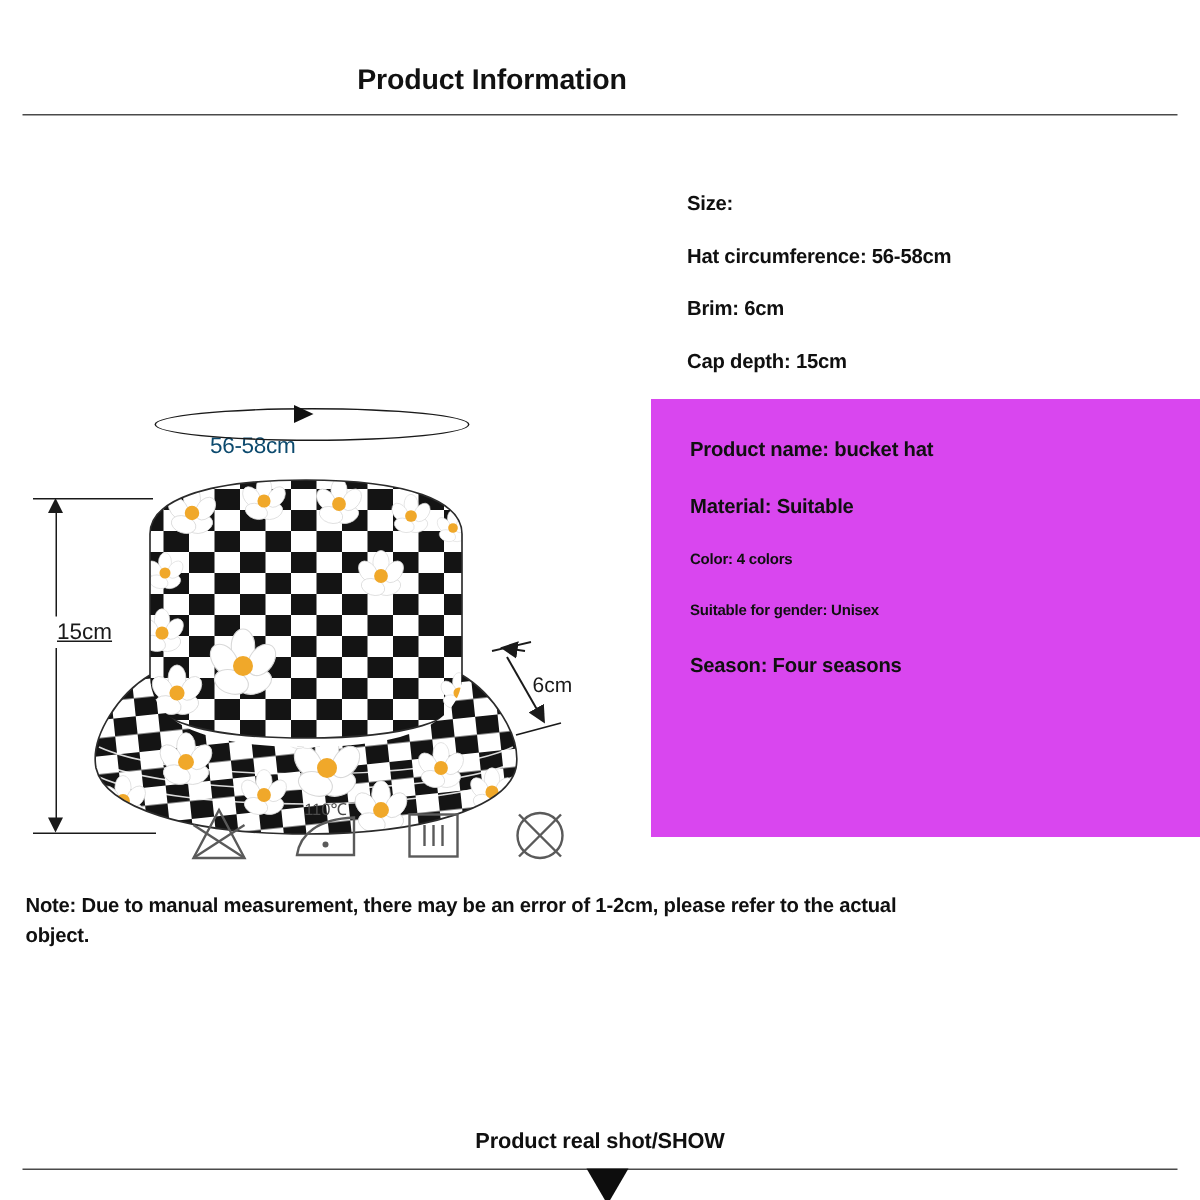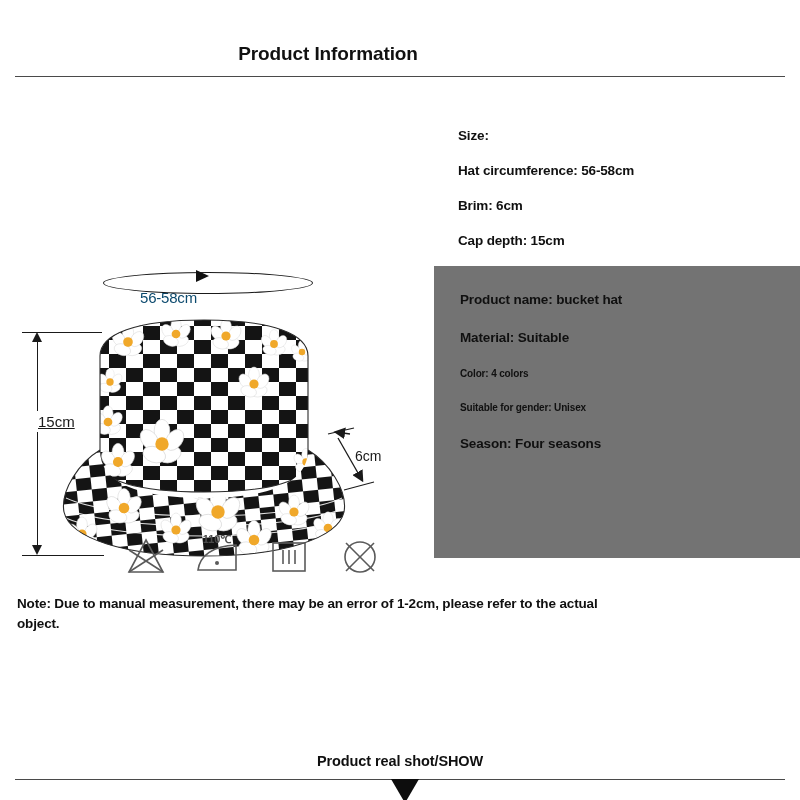--- a/index.html
+++ b/index.html
@@ -147,21 +147,21 @@
     font-weight: bold;
     color: #101010;
     margin-bottom: 20px;
     letter-spacing: -0.15px;
   }
 
   .spec-panel {
     position: absolute;
     left: 434px; top: 266px;
     width: 366px; height: 292px;
-    background: #737373;
+    background: #d946ef;
   }
   .spec-inner {
     position: absolute;
     left: 26px; top: 26px;
     width: 330px;
   }
   .spec-inner .line {
     font-size: 13.5px;
     font-weight: bold;
     color: #101010;
@@ -172,21 +172,21 @@
 
   
   .care-row {
     position: absolute;
     left: 48px; top: 528px;
     width: 360px; height: 54px;
   }
   .care-item {
     position: absolute;
     top: 0;
-    width: 54px; height: 54px; font-weight: bold;
+    width: 54px; height: 54px;
   }
   .care-item svg { display: block; }
   .c1 { left: 0px; }
   .c2 { left: 71px; }
   .c3 { left: 142px; }
   .c4 { left: 214px; }
   .c5 { left: 285px; }
 
   
   .note {

